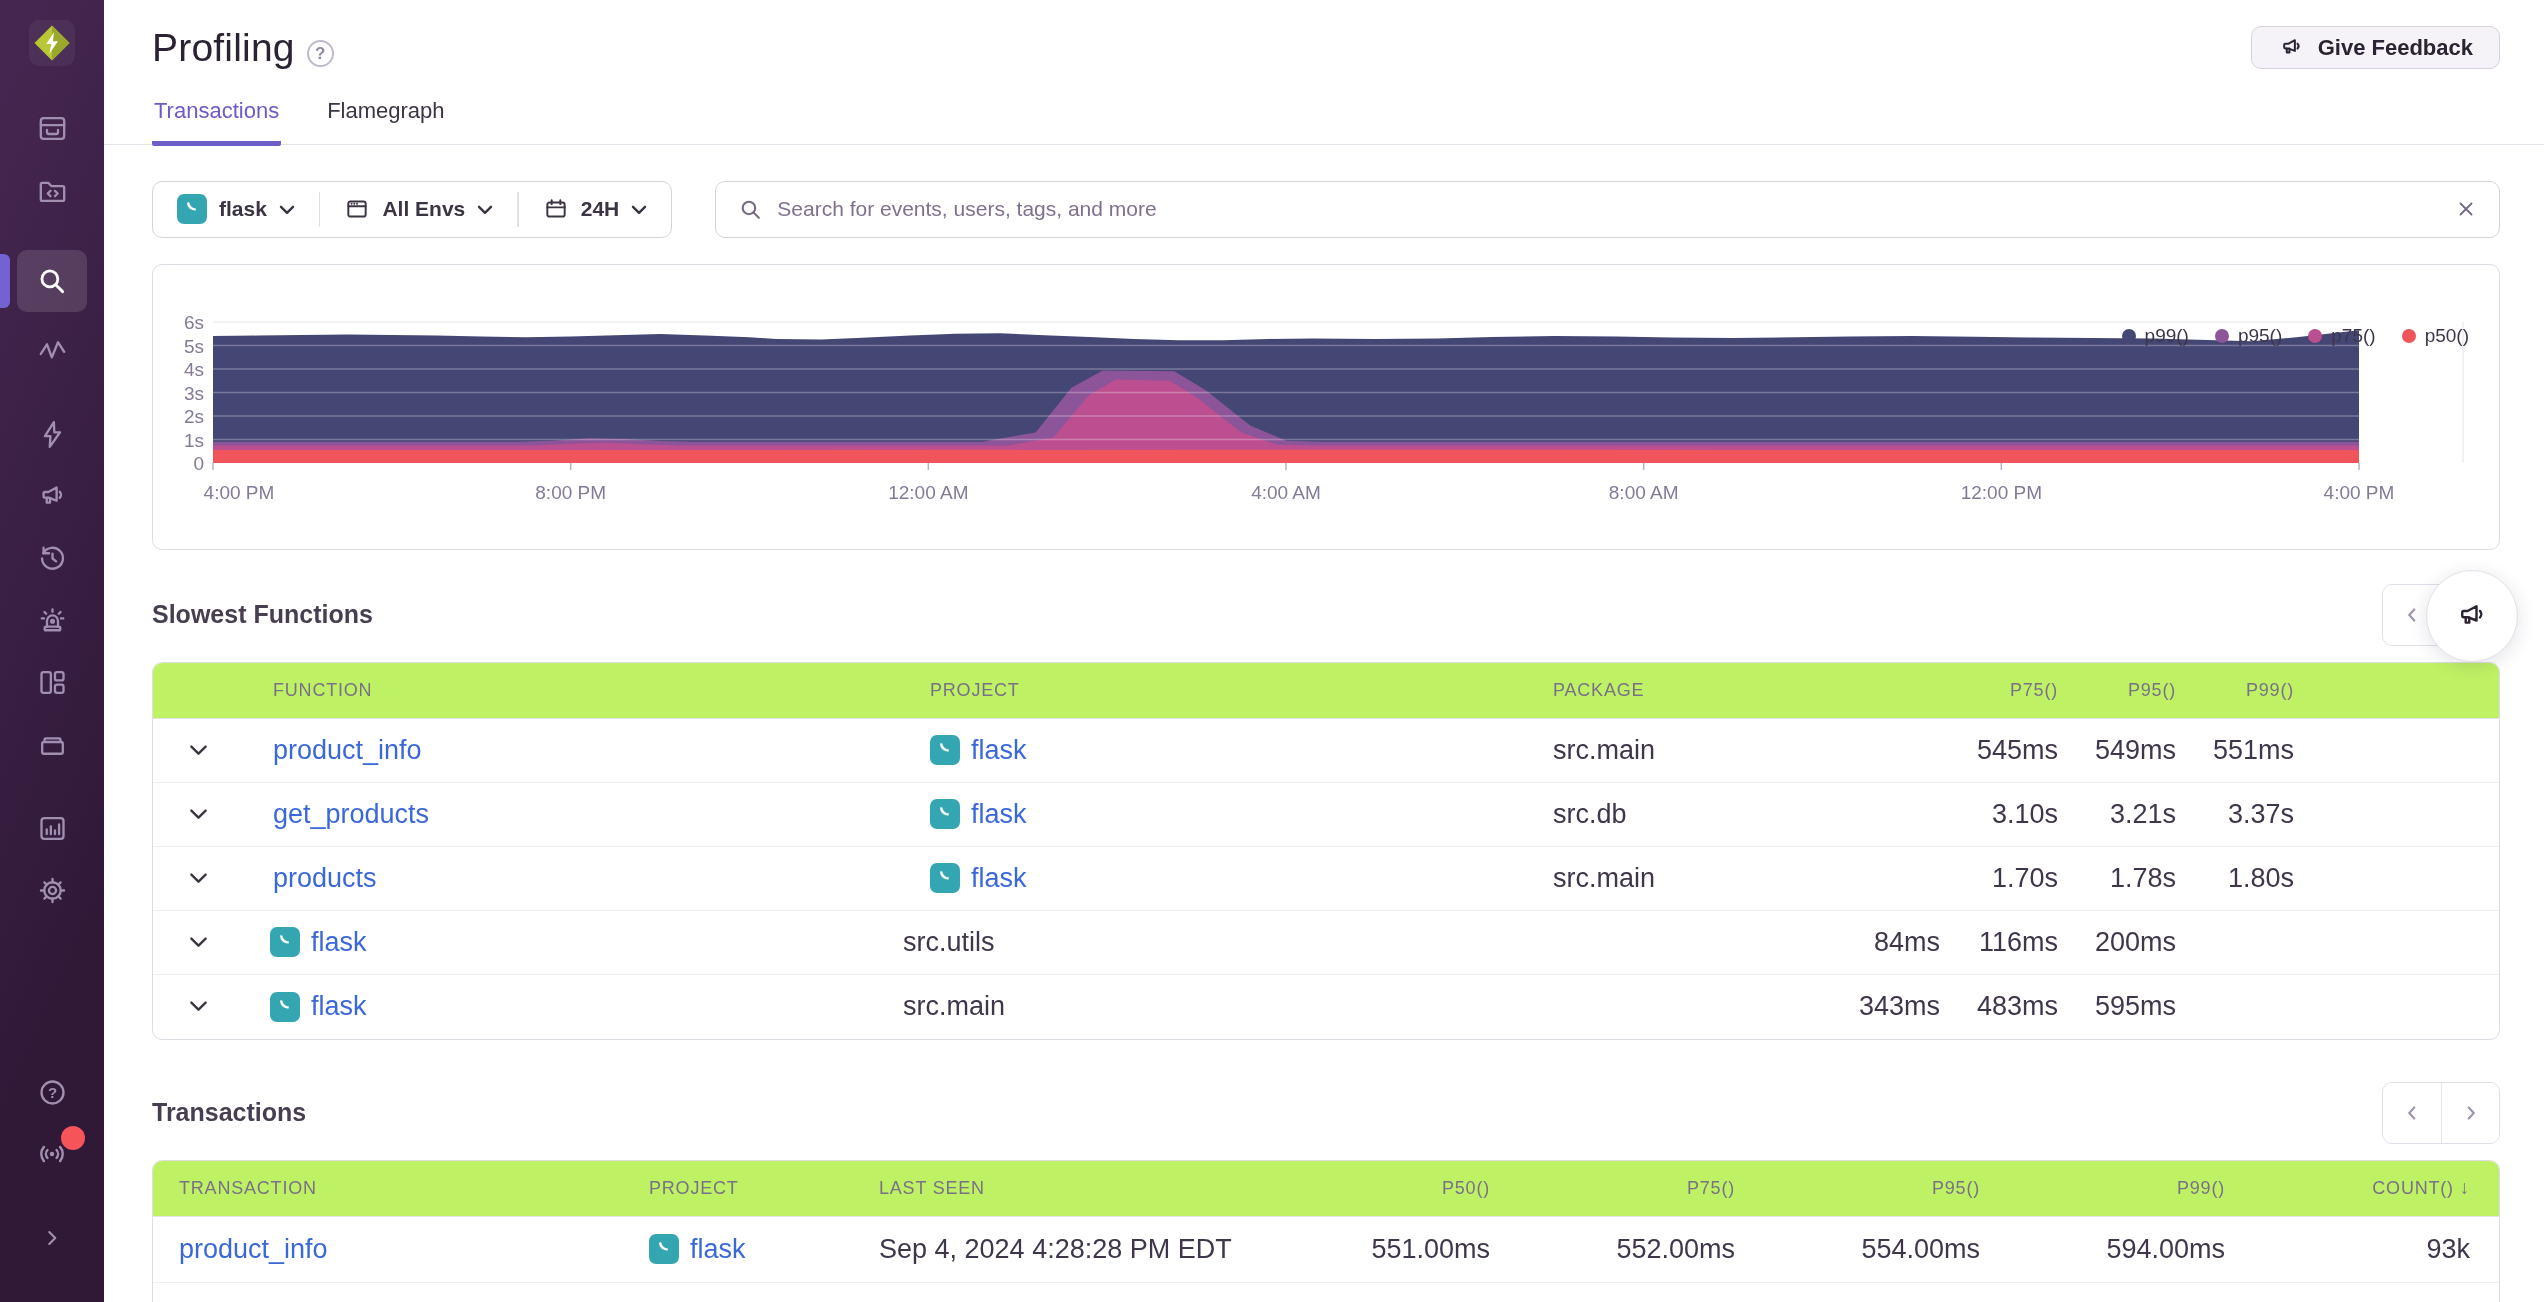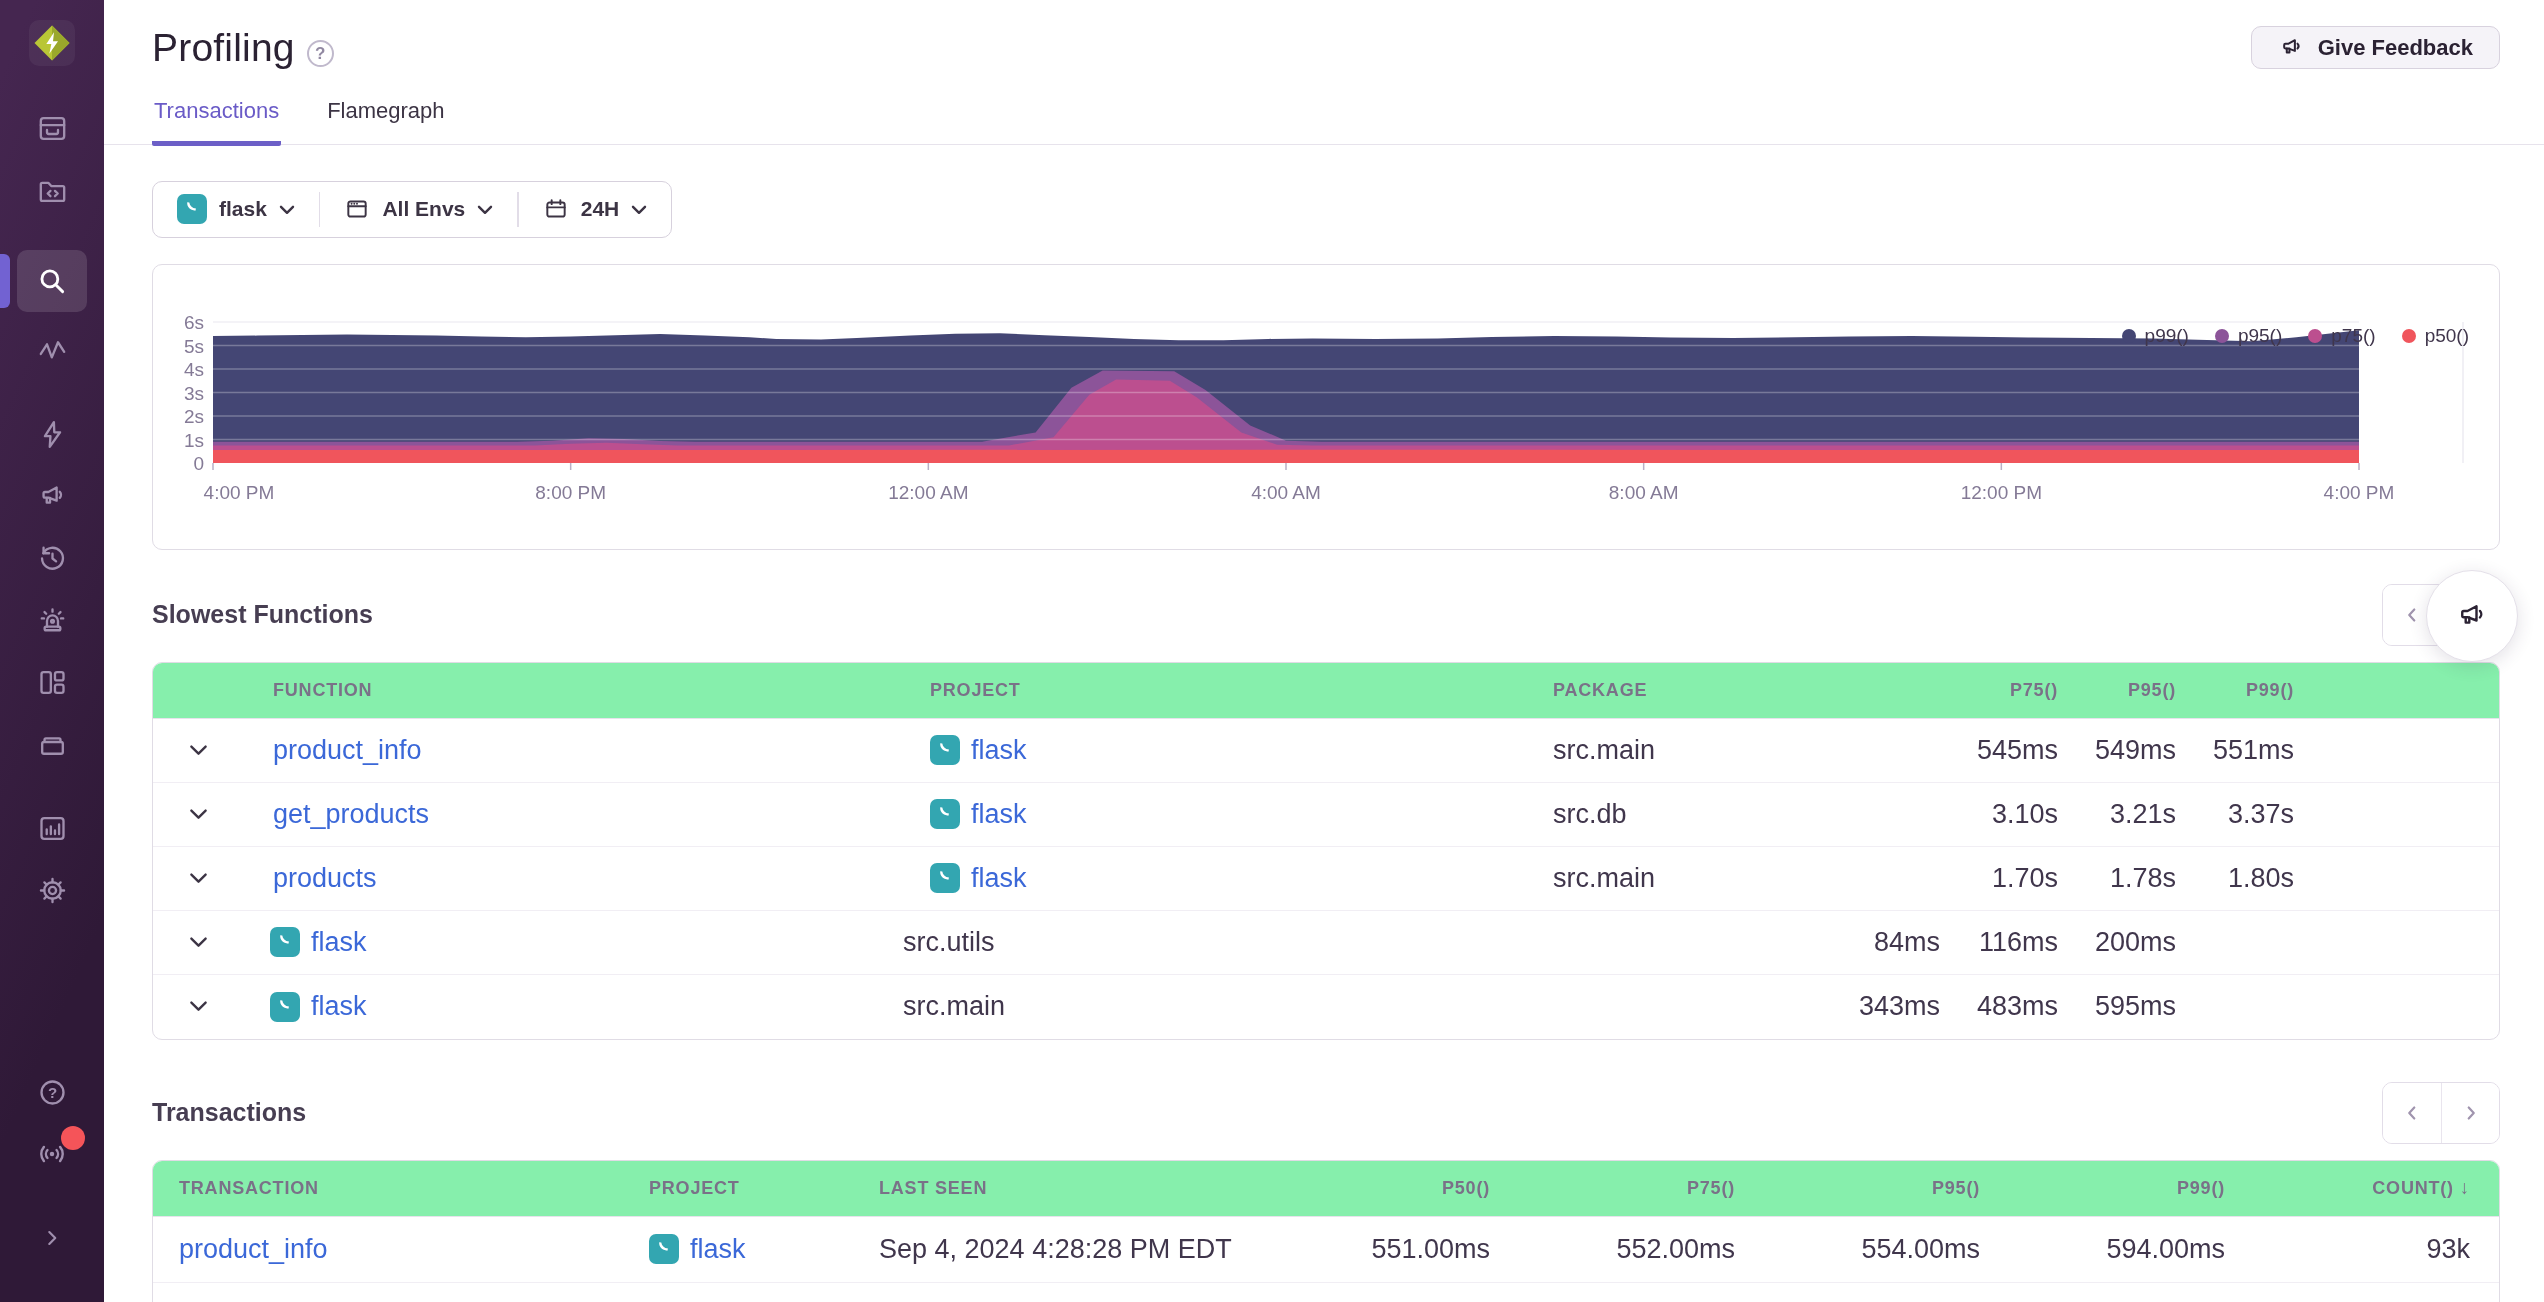--- a/index.html
+++ b/index.html
@@ -72,22 +72,22 @@
     box-shadow:0 4px 18px rgba(60,40,80,.14); display:flex; align-items:center;
     justify-content:center; cursor:pointer; z-index:20; }
 
   
   .table-panel { margin:16px 44px 0 48px; border:1.5px solid #e0dce5; border-radius:10px;
     background:#fff; overflow:hidden; }
   .grid-row { display:grid; align-items:center; }
   .sf-grid { grid-template-columns:90px 660px 650px 387px 118px 118px 118px; padding-right:31px; }
   .tx-grid { grid-template-columns:470px 230px 370px 1fr 245px 245px 245px 245px;
     padding-left:26px; padding-right:29px; }
-  .thead { height:56px; background:#86efac; border-bottom:1.5px solid #e7e3ec;
-    font-size:18px; font-weight:bold; letter-spacing:.8px; color:#7a7188; }
+  .thead { height:56px; background:#bef264; border-bottom:1.5px solid #e7e3ec;
+    font-size:18px; font-weight:normal; letter-spacing:.8px; color:#7a7188; }
   .tr { height:64px; border-bottom:1.5px solid #f1eef4; font-size:27px; color:#40364c; }
   .tx-grid.tr { height:66px; }
   .tr:last-child { border-bottom:none; }
   .num { text-align:right; }
   .link { color:#3b68d8; cursor:pointer; }
   .proj-chip { display:flex; align-items:center; gap:11px; padding-left:27px; }
   .tx-grid .proj-chip { padding-left:0; }
   .flask-ico { width:30px; height:30px; border-radius:7px; background:#33a6b1; flex:none;
     display:flex; align-items:center; justify-content:center; }
   .expander { display:flex; align-items:center; justify-content:center; cursor:pointer; }
@@ -262,20 +262,30 @@
           <rect x="4" y="6" width="16" height="13" rx="2"></rect>
             <path d="M8 4v3.5M16 4v3.5M4 10.5h16"></path>
         </svg>
         <span>24H</span>
         <svg width="16" height="11" viewBox="0 0 12 8" fill="none" stroke="#3c3444" stroke-width="1.8" stroke-linecap="round" stroke-linejoin="round">
             <path d="M1.5 2 6 6.5 10.5 2"></path>
           </svg>
       </div>
     </div>
 
+    <div class="search-box">
+      <svg width="25" height="25" viewBox="0 0 24 24" fill="none" stroke="#756a82" stroke-width="2" stroke-linecap="round">
+        <circle cx="10.5" cy="10.5" r="6"></circle>
+          <path d="M15 15l5 5"></path>
+      </svg>
+      <input type="text" placeholder="Search for events, users, tags, and more" style="">
+      <svg width="22" height="22" viewBox="0 0 24 24" fill="none" stroke="#756a82" stroke-width="2" stroke-linecap="round">
+        <path d="M6 6l12 12M18 6 6 18"></path>
+      </svg>
+    </div>
   </div>
 
   <section class="panel chart-panel">
     <div class="legend" id="legend">
         <span class="legend-item">
           <span class="legend-dot" style="background: rgb(68, 70, 116);"></span>
           <span>p99()</span>
         </span>
         <span class="legend-item">
           <span class="legend-dot" style="background: rgb(140, 84, 153);"></span>

